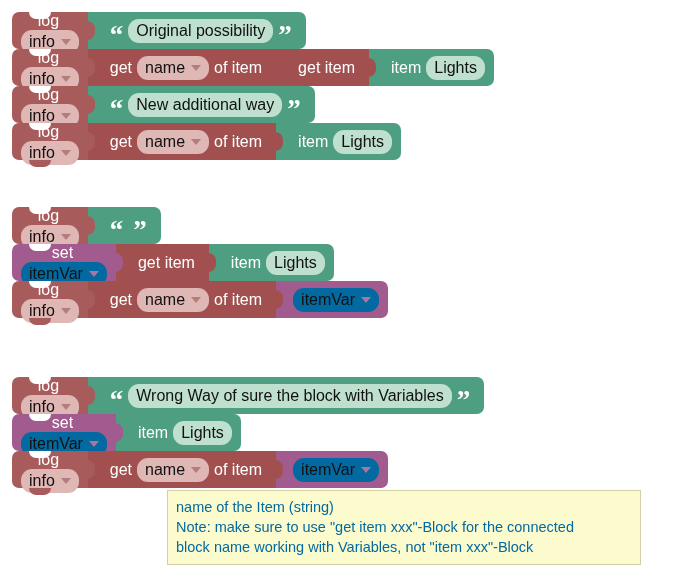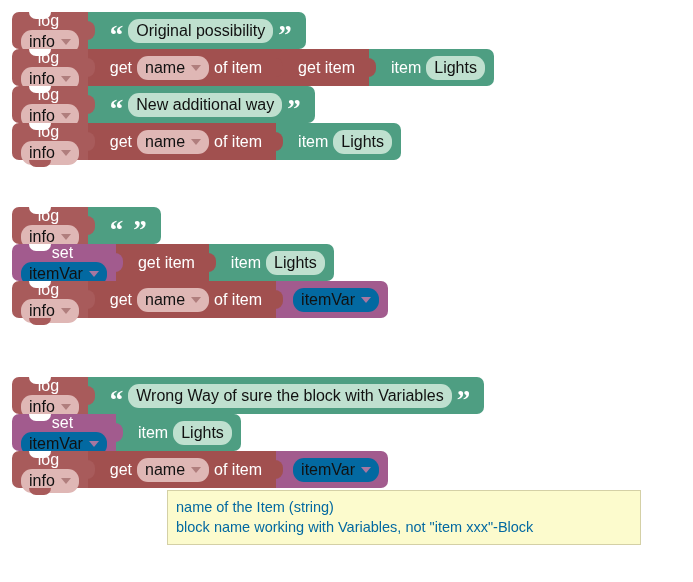--- a/index.html
+++ b/index.html
@@ -357,14 +357,15 @@
       <span class="field dd-purple">
         <span>itemVar</span>
         <span class="caret"></span>
       </span>
     </div>
   </div>
 </div>
 
 <div id="tooltip">
   <div>name of the Item (string)</div>
+  <div>Note: make sure to use "get item xxx"-Block for the connected</div>
   <div>block name working with Variables, not "item xxx"-Block</div>
 </div>
 
 </body></html>

